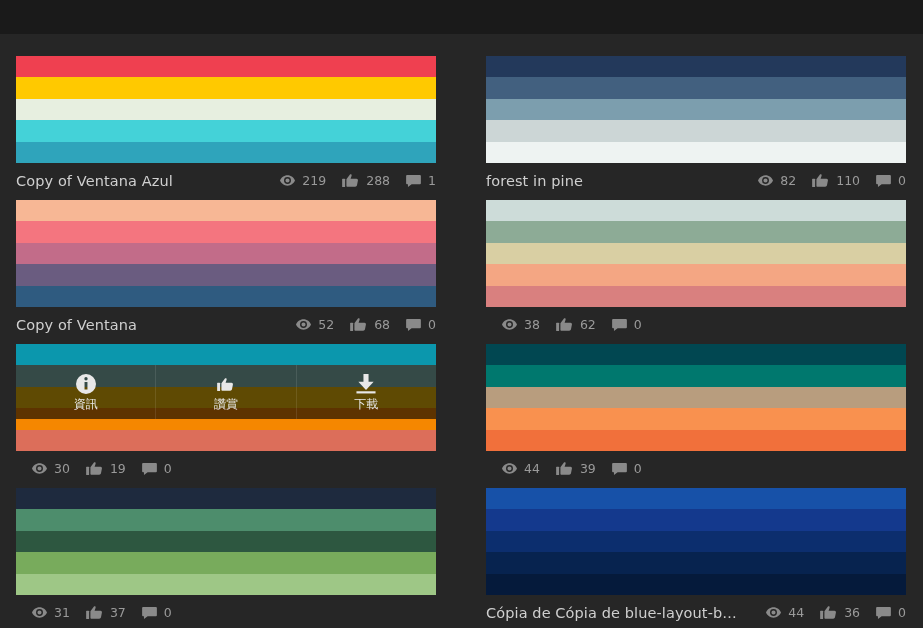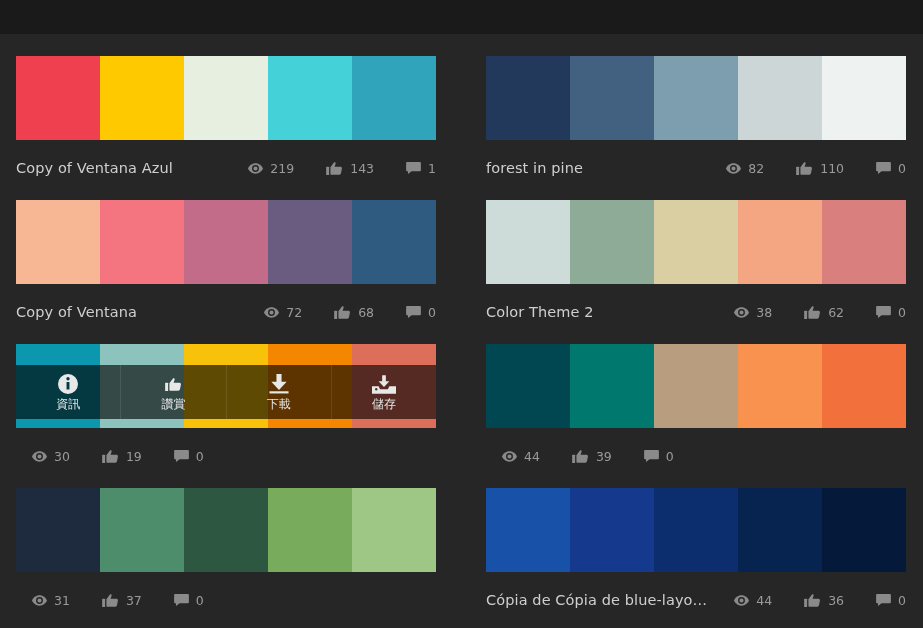--- a/index.html
+++ b/index.html
@@ -21,43 +21,44 @@
     display: grid;
     grid-template-columns: 420px 420px;
     column-gap: 50px;
     grid-auto-rows: 144px;
     align-content: start;
   }
   .card { position: relative; width: 420px; }
   .swatches {
     position: relative;
     display: flex;
-    width: 420px; height: 84px;
+    width: 420px; height: 107px;
     overflow: hidden;
+    flex-direction: column;
   }
   .sw { flex: 1 1 0; height: 100%; }
   .meta {
-    display: flex; align-items: center;
+    display: flex; align-items: flex-start;
     height: 36px; margin-top: 10px;
     width: 420px;
   }
   .title {
     flex: 1 1 auto;
     color: #cfcfcf;
     font-size: 14.5px;
     letter-spacing: .1px;
     white-space: nowrap;
     overflow: hidden;
     text-overflow: ellipsis;
     padding-right: 10px;
     font-family: "DejaVu Sans", sans-serif;
   }
   .stats {
     display: flex; align-items: center;
-    flex: 0 0 auto; gap: 16px;
+    flex: 0 0 auto; gap: 0;
     color: #8a8a8a;
     font-size: 13px;
   }
   .stat { display: flex; align-items: center; margin-left: 16px; }
   .stat .num { margin-left: 7px; color: #9a9a9a; font-family: "DejaVu Sans", sans-serif; font-size: 12.5px; }
   .stat svg { display: block; fill: #8a8a8a; }
 
   
   .overlay {
     position: absolute;
@@ -108,21 +109,21 @@
             </span>
             <span class="num">219</span>
           </div>
           <div class="stat">
             <span>
               <svg width="17" height="13" viewBox="0 0 18 14">
                 <rect x="0" y="5" width="3.2" height="9" rx="0.6"></rect>
                 <path d="M4.6 5.6 8.4 0.6c.3-.4.9-.5 1.3-.2.5.3.7.9.5 1.4L9.1 5h6.3c1 0 1.8.9 1.6 1.9l-1 5.2c-.2.9-1 1.6-1.9 1.6H5.4c-.4 0-.8-.4-.8-.8V5.6z"></path>
               </svg>
             </span>
-            <span class="num">143</span>
+            <span class="num">288</span>
           </div>
           <div class="stat">
             <span>
               <svg width="15" height="12" viewBox="0 0 16 13">
                 <path d="M1 0h14a1 1 0 0 1 1 1v8a1 1 0 0 1-1 1H6l-4 3V10H1a1 1 0 0 1-1-1V1a1 1 0 0 1 1-1zm2 3h10v1.4H3V3zm0 3h7v1.4H3V6z"></path>
               </svg>
             </span>
             <span class="num">1</span>
           </div>
         </div>
@@ -177,21 +178,21 @@
       </div>
       <div class="meta">
         <div class="title">Copy of Ventana</div>
         <div class="stats">
           <div class="stat">
             <span>
               <svg width="15" height="11" viewBox="0 0 16 11">
                 <path d="M8 0C4.2 0 1.2 2.6 0 5.5 1.2 8.4 4.2 11 8 11s6.8-2.6 8-5.5C14.8 2.6 11.8 0 8 0zm0 9.2a3.7 3.7 0 1 1 0-7.4 3.7 3.7 0 0 1 0 7.4zm0-5.9a2.2 2.2 0 1 0 0 4.4 2.2 2.2 0 0 0 0-4.4z"></path>
               </svg>
             </span>
-            <span class="num">72</span>
+            <span class="num">52</span>
           </div>
           <div class="stat">
             <span>
               <svg width="17" height="13" viewBox="0 0 18 14">
                 <rect x="0" y="5" width="3.2" height="9" rx="0.6"></rect>
                 <path d="M4.6 5.6 8.4 0.6c.3-.4.9-.5 1.3-.2.5.3.7.9.5 1.4L9.1 5h6.3c1 0 1.8.9 1.6 1.9l-1 5.2c-.2.9-1 1.6-1.9 1.6H5.4c-.4 0-.8-.4-.8-.8V5.6z"></path>
               </svg>
             </span>
             <span class="num">68</span>
           </div>
@@ -208,21 +209,20 @@
     </div>
     <div class="card">
       <div class="swatches">
         <div class="sw" style="background: rgb(205, 220, 217);"></div>
         <div class="sw" style="background: rgb(141, 171, 150);"></div>
         <div class="sw" style="background: rgb(217, 207, 163);"></div>
         <div class="sw" style="background: rgb(244, 166, 131);"></div>
         <div class="sw" style="background: rgb(217, 128, 127);"></div>
       </div>
       <div class="meta">
-        <div class="title">Color Theme 2</div>
         <div class="stats">
           <div class="stat">
             <span>
               <svg width="15" height="11" viewBox="0 0 16 11">
                 <path d="M8 0C4.2 0 1.2 2.6 0 5.5 1.2 8.4 4.2 11 8 11s6.8-2.6 8-5.5C14.8 2.6 11.8 0 8 0zm0 9.2a3.7 3.7 0 1 1 0-7.4 3.7 3.7 0 0 1 0 7.4zm0-5.9a2.2 2.2 0 1 0 0 4.4 2.2 2.2 0 0 0 0-4.4z"></path>
               </svg>
             </span>
             <span class="num">38</span>
           </div>
           <div class="stat">
@@ -273,31 +273,20 @@
           <div class="ov-btn">
             <span class="ov-ico">
               <svg width="22" height="20" viewBox="0 0 24 22">
                 <rect x="9.2" y="0" width="5.6" height="10.5"></rect>
                 <path d="M12 17.5 3.6 8.6h16.8L12 17.5z"></path>
                 <rect x="1.5" y="19" width="21" height="2.4"></rect>
               </svg>
             </span>
             <span class="ov-lbl">下載</span>
           </div>
-          <div class="ov-btn">
-            <span class="ov-ico">
-              <svg width="24" height="19" viewBox="0 0 26 20">
-                <path d="M13 12.8 7.2 6.5h11.6L13 12.8z"></path>
-                <rect x="11" y="0" width="4" height="7"></rect>
-                <path d="M0 12h7.2l1.6 3.2h8.4L18.8 12H26v8H0v-8z"></path>
-                <circle cx="4.6" cy="15.2" r="1.3" fill="#5a3029"></circle>
-              </svg>
-            </span>
-            <span class="ov-lbl">儲存</span>
-          </div>
         </div>
       </div>
       <div class="meta">
         <div class="stats">
           <div class="stat">
             <span>
               <svg width="15" height="11" viewBox="0 0 16 11">
                 <path d="M8 0C4.2 0 1.2 2.6 0 5.5 1.2 8.4 4.2 11 8 11s6.8-2.6 8-5.5C14.8 2.6 11.8 0 8 0zm0 9.2a3.7 3.7 0 1 1 0-7.4 3.7 3.7 0 0 1 0 7.4zm0-5.9a2.2 2.2 0 1 0 0 4.4 2.2 2.2 0 0 0 0-4.4z"></path>
               </svg>
             </span>

